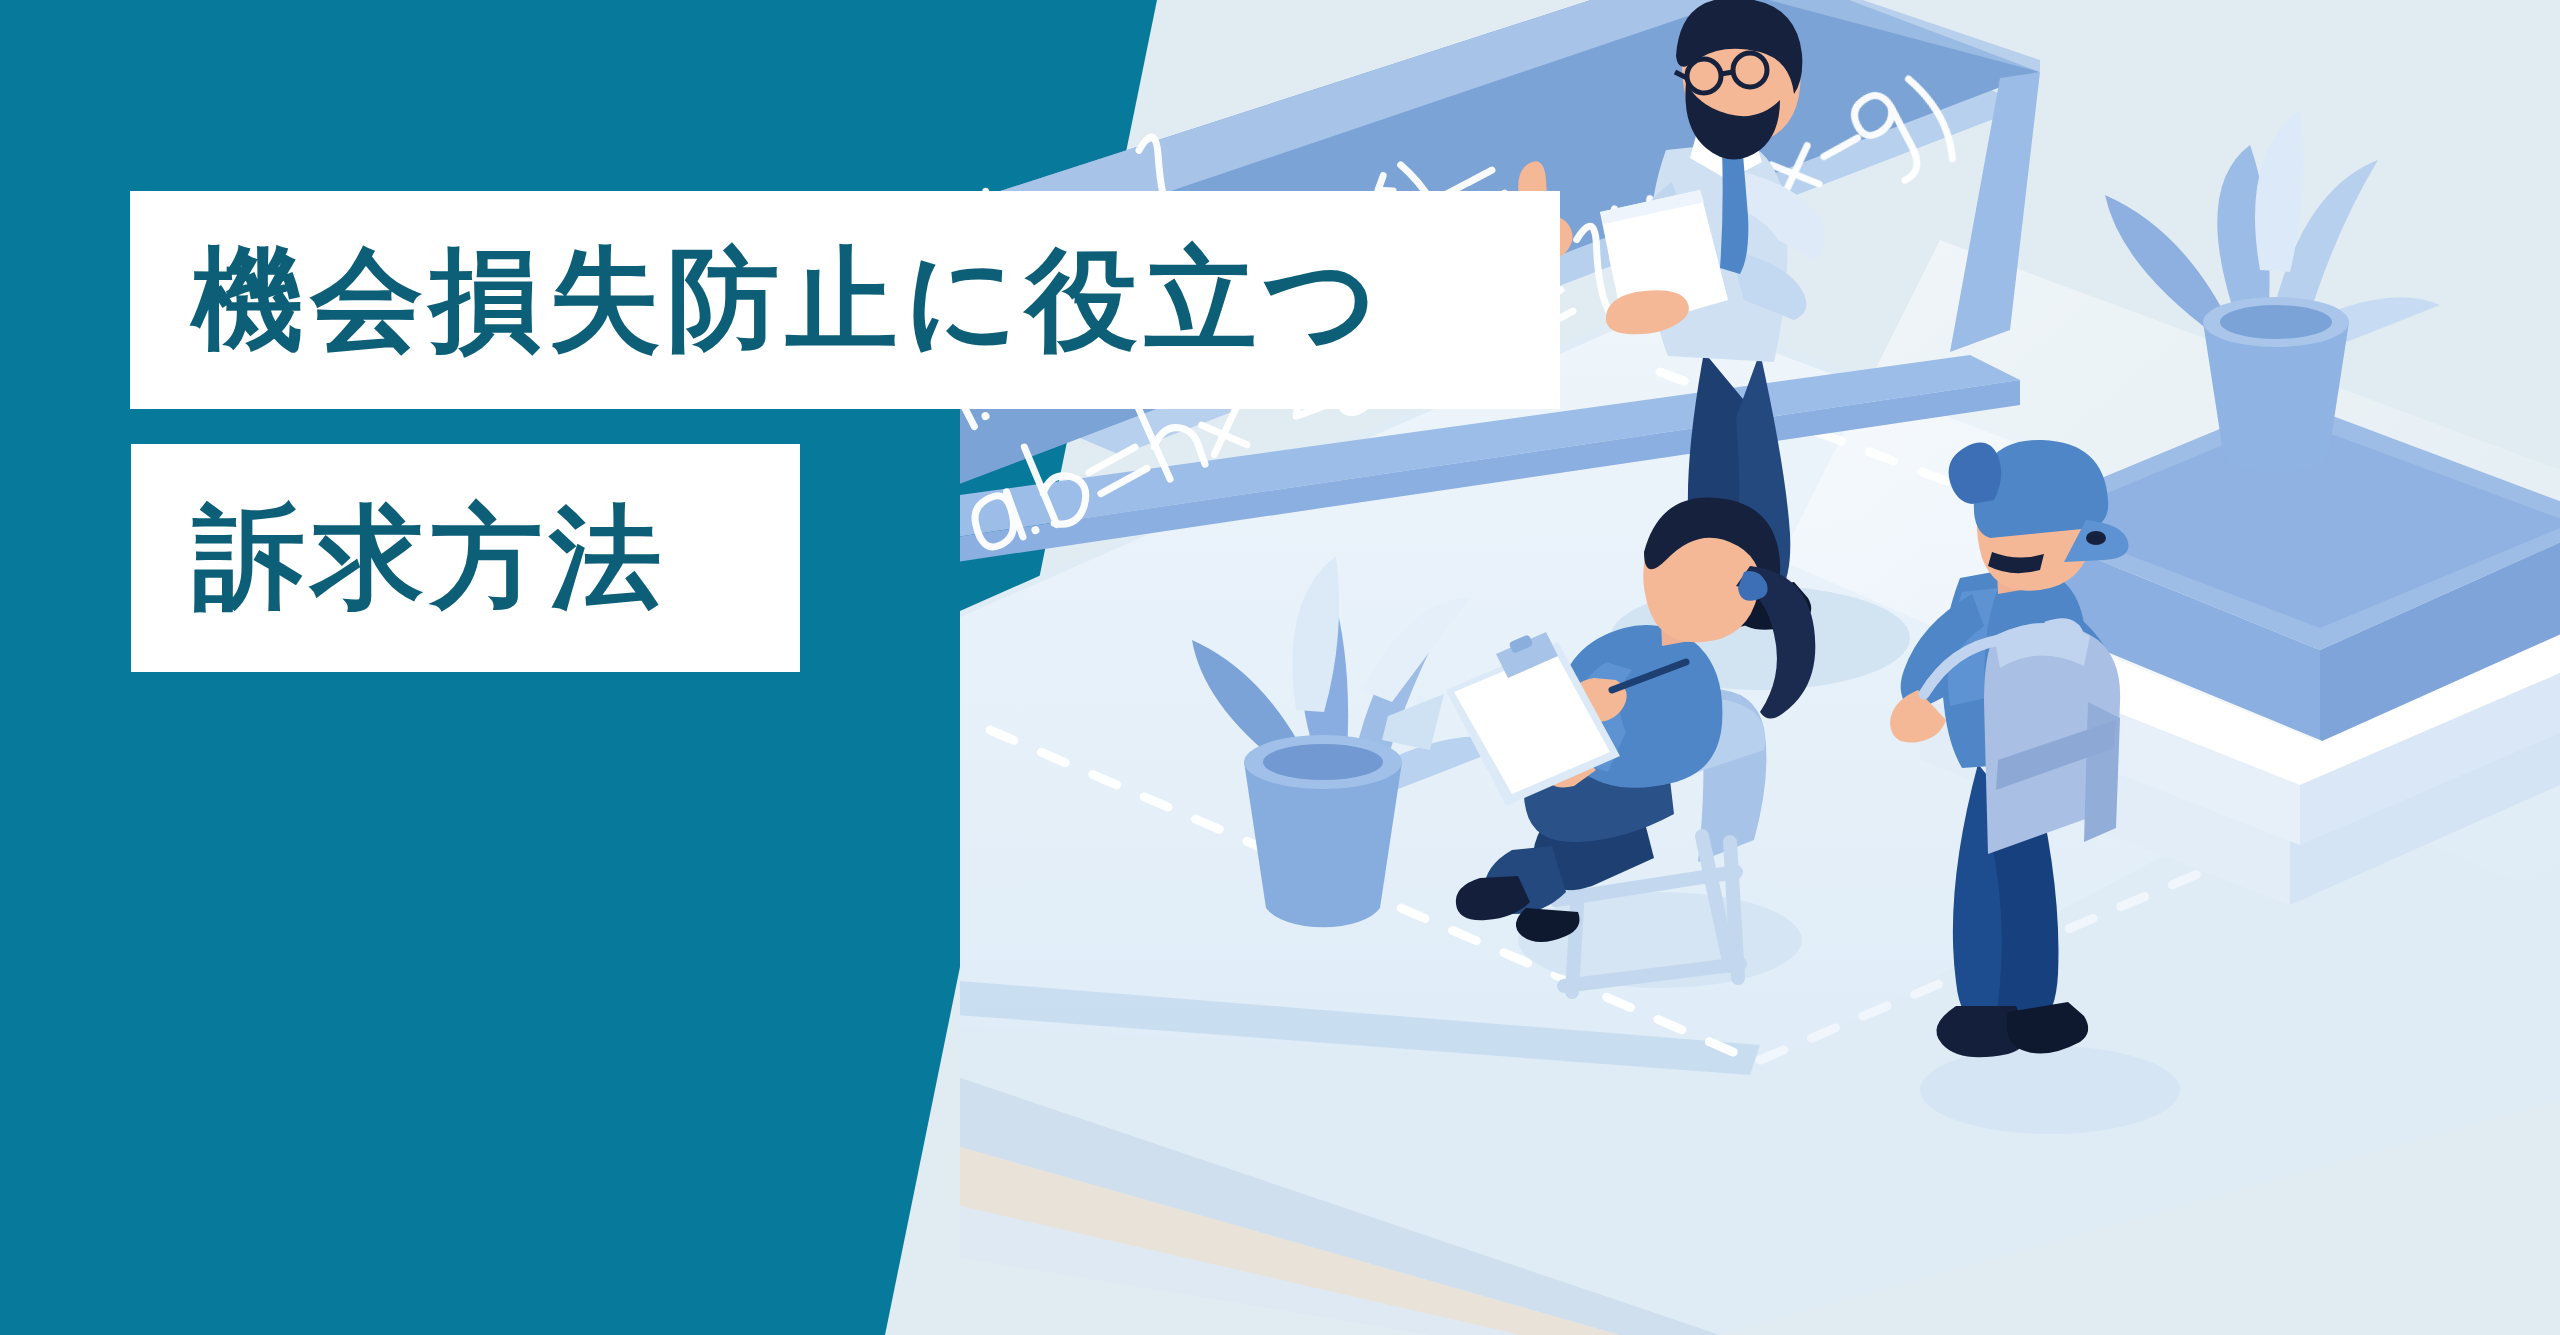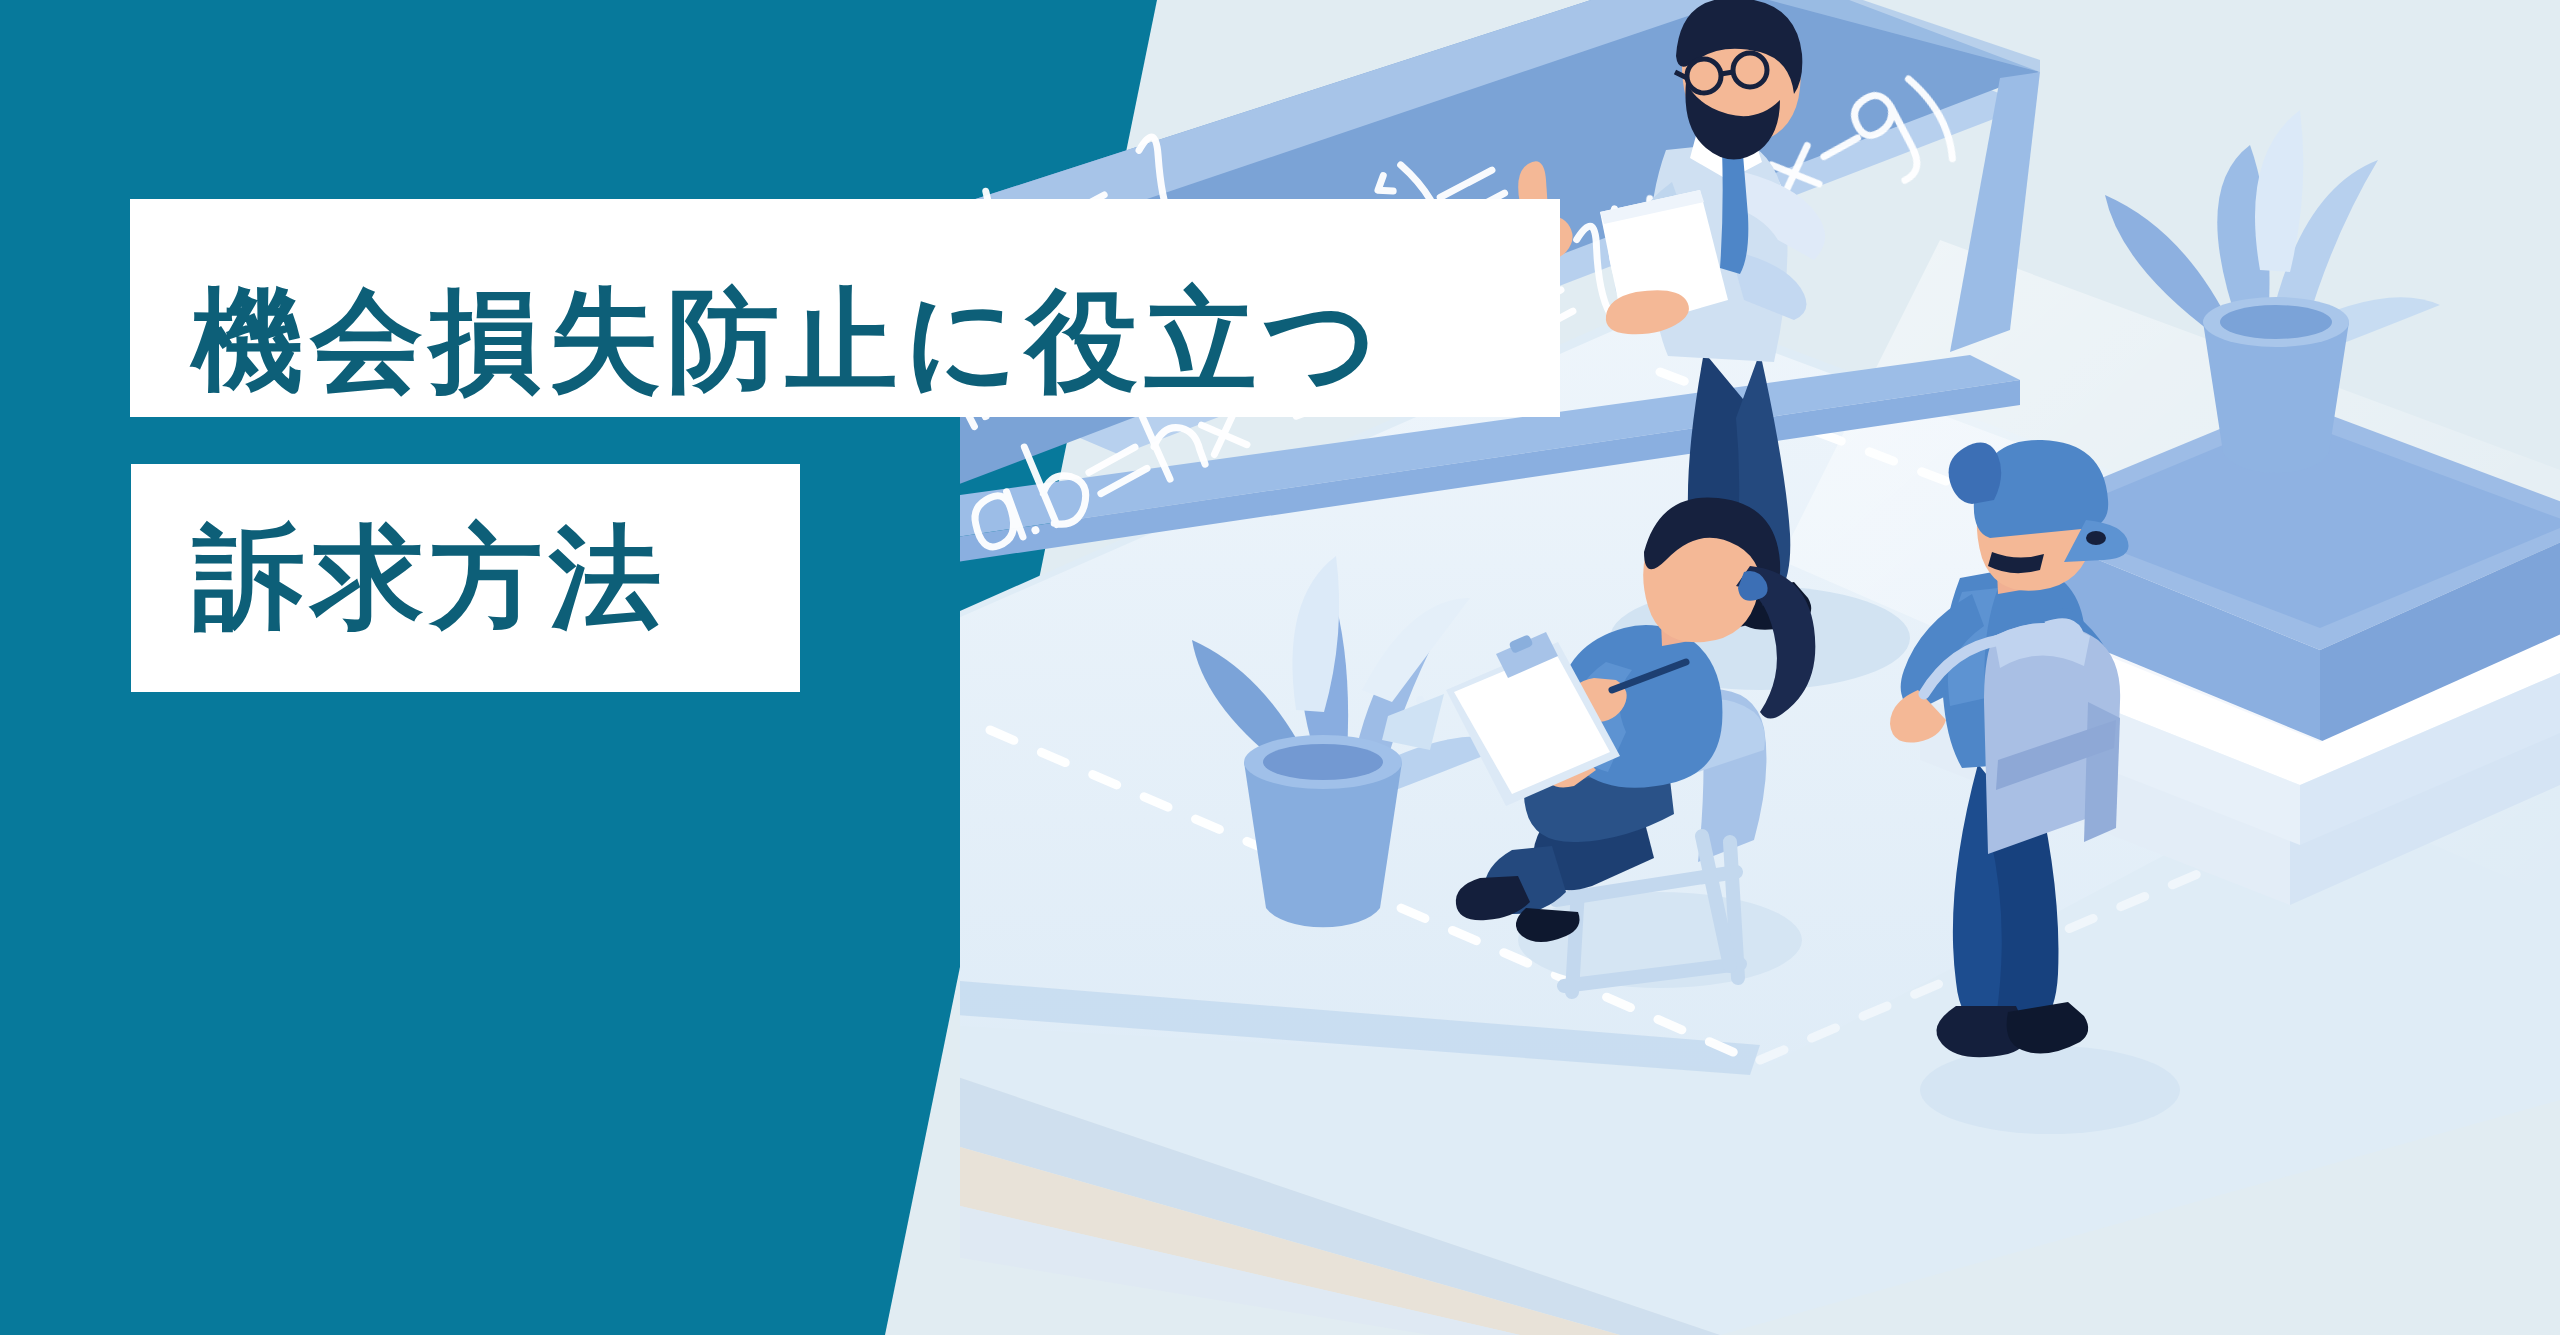--- a/index.html
+++ b/index.html
@@ -6,22 +6,22 @@
   body{font-family:"Liberation Sans",sans-serif;}
   #stage{position:relative;width:2560px;height:1335px;overflow:hidden;background:#e0ebf1;}
 
   
   .bg-light{position:absolute;inset:0;background:#e1ecf2;}
   .bg-teal{position:absolute;inset:0;background:#07799b;
            clip-path:polygon(0 0, 1157px 0, 885px 1335px, 0 1335px);}
 
   
   .band{position:absolute;background:#ffffff;display:flex;align-items:center;}
-  .band-1{left:130px;top:199px;width:1430px;height:218px;align-items:flex-end;}
-  .band-2{left:131px;top:464px;width:669px;height:228px;}
+  .band-1{left:130px;top:191px;width:1430px;height:218px;}
+  .band-2{left:131px;top:444px;width:669px;height:228px;}
   .band-txt{color:#0d5f78;font-weight:700;letter-spacing:.06em;white-space:nowrap;
             font-family:"Liberation Sans",sans-serif;}
   .band-1 .band-txt{font-size:112px;margin-left:62px;}
   .band-2 .band-txt{font-size:112px;margin-left:62px;}
 
   
   #illus{position:absolute;left:960px;top:0;width:1600px;height:1335px;}
   #illus svg{display:block;width:100%;height:100%;}
 </style>
 </head>

